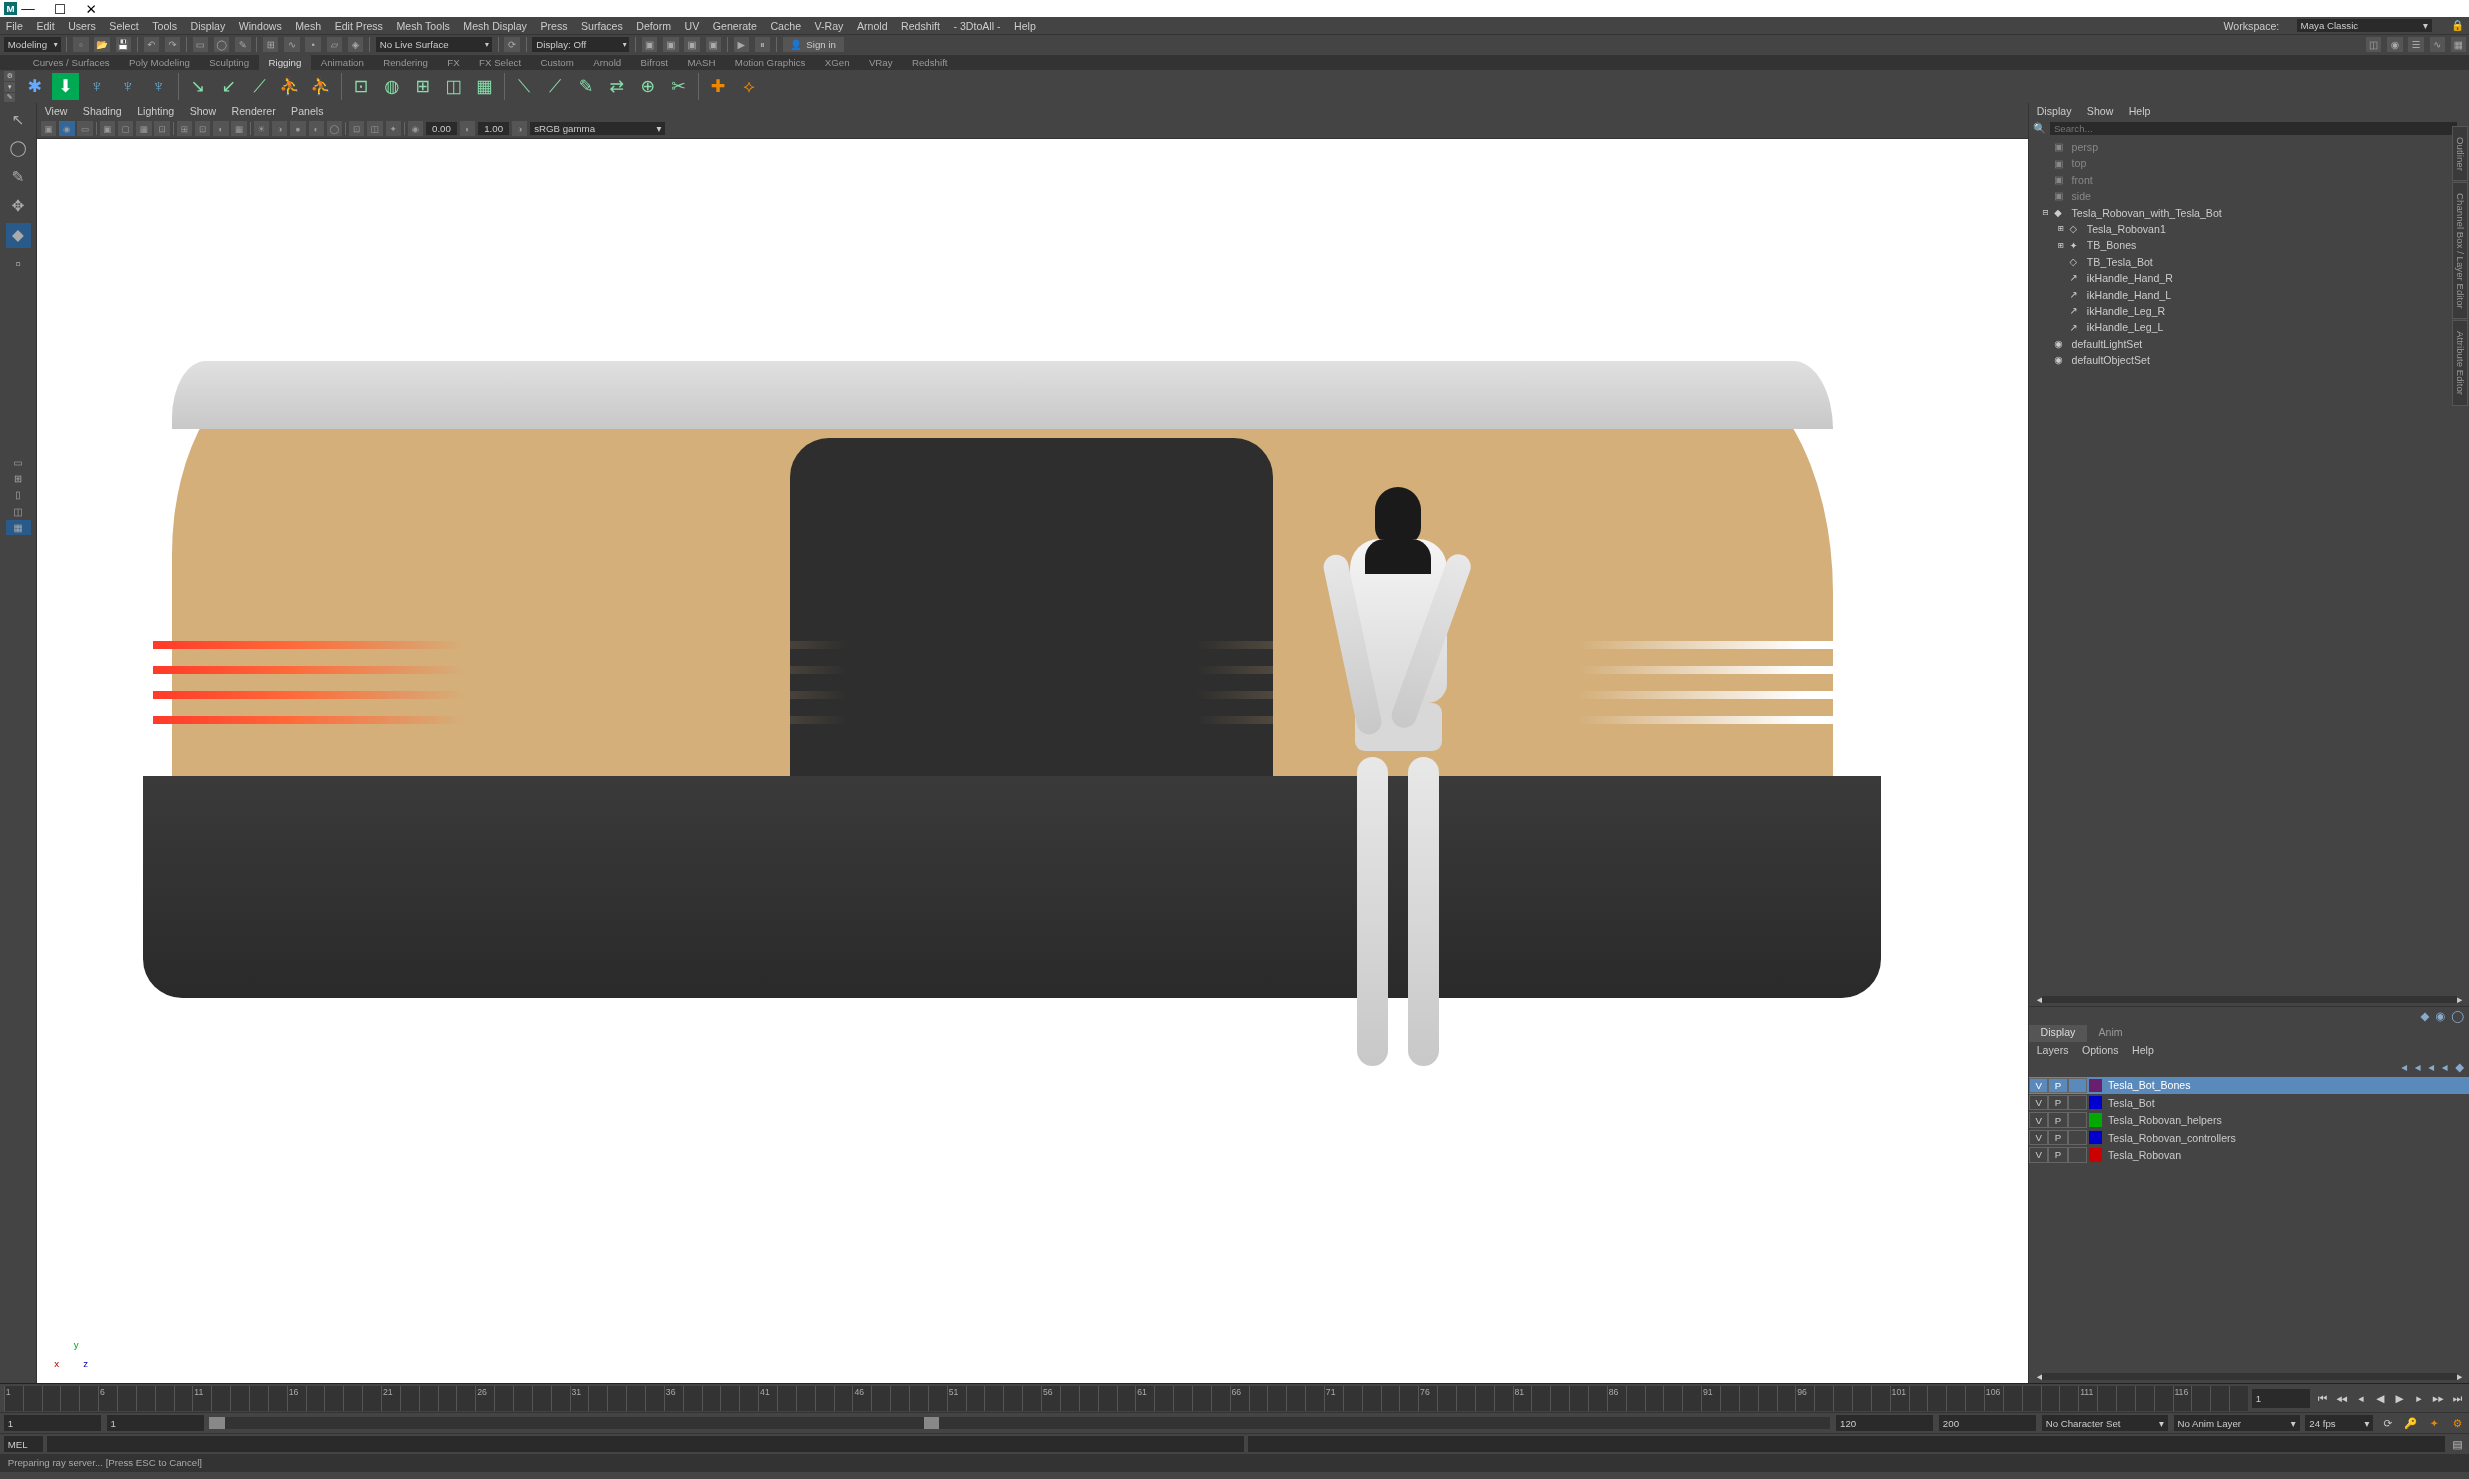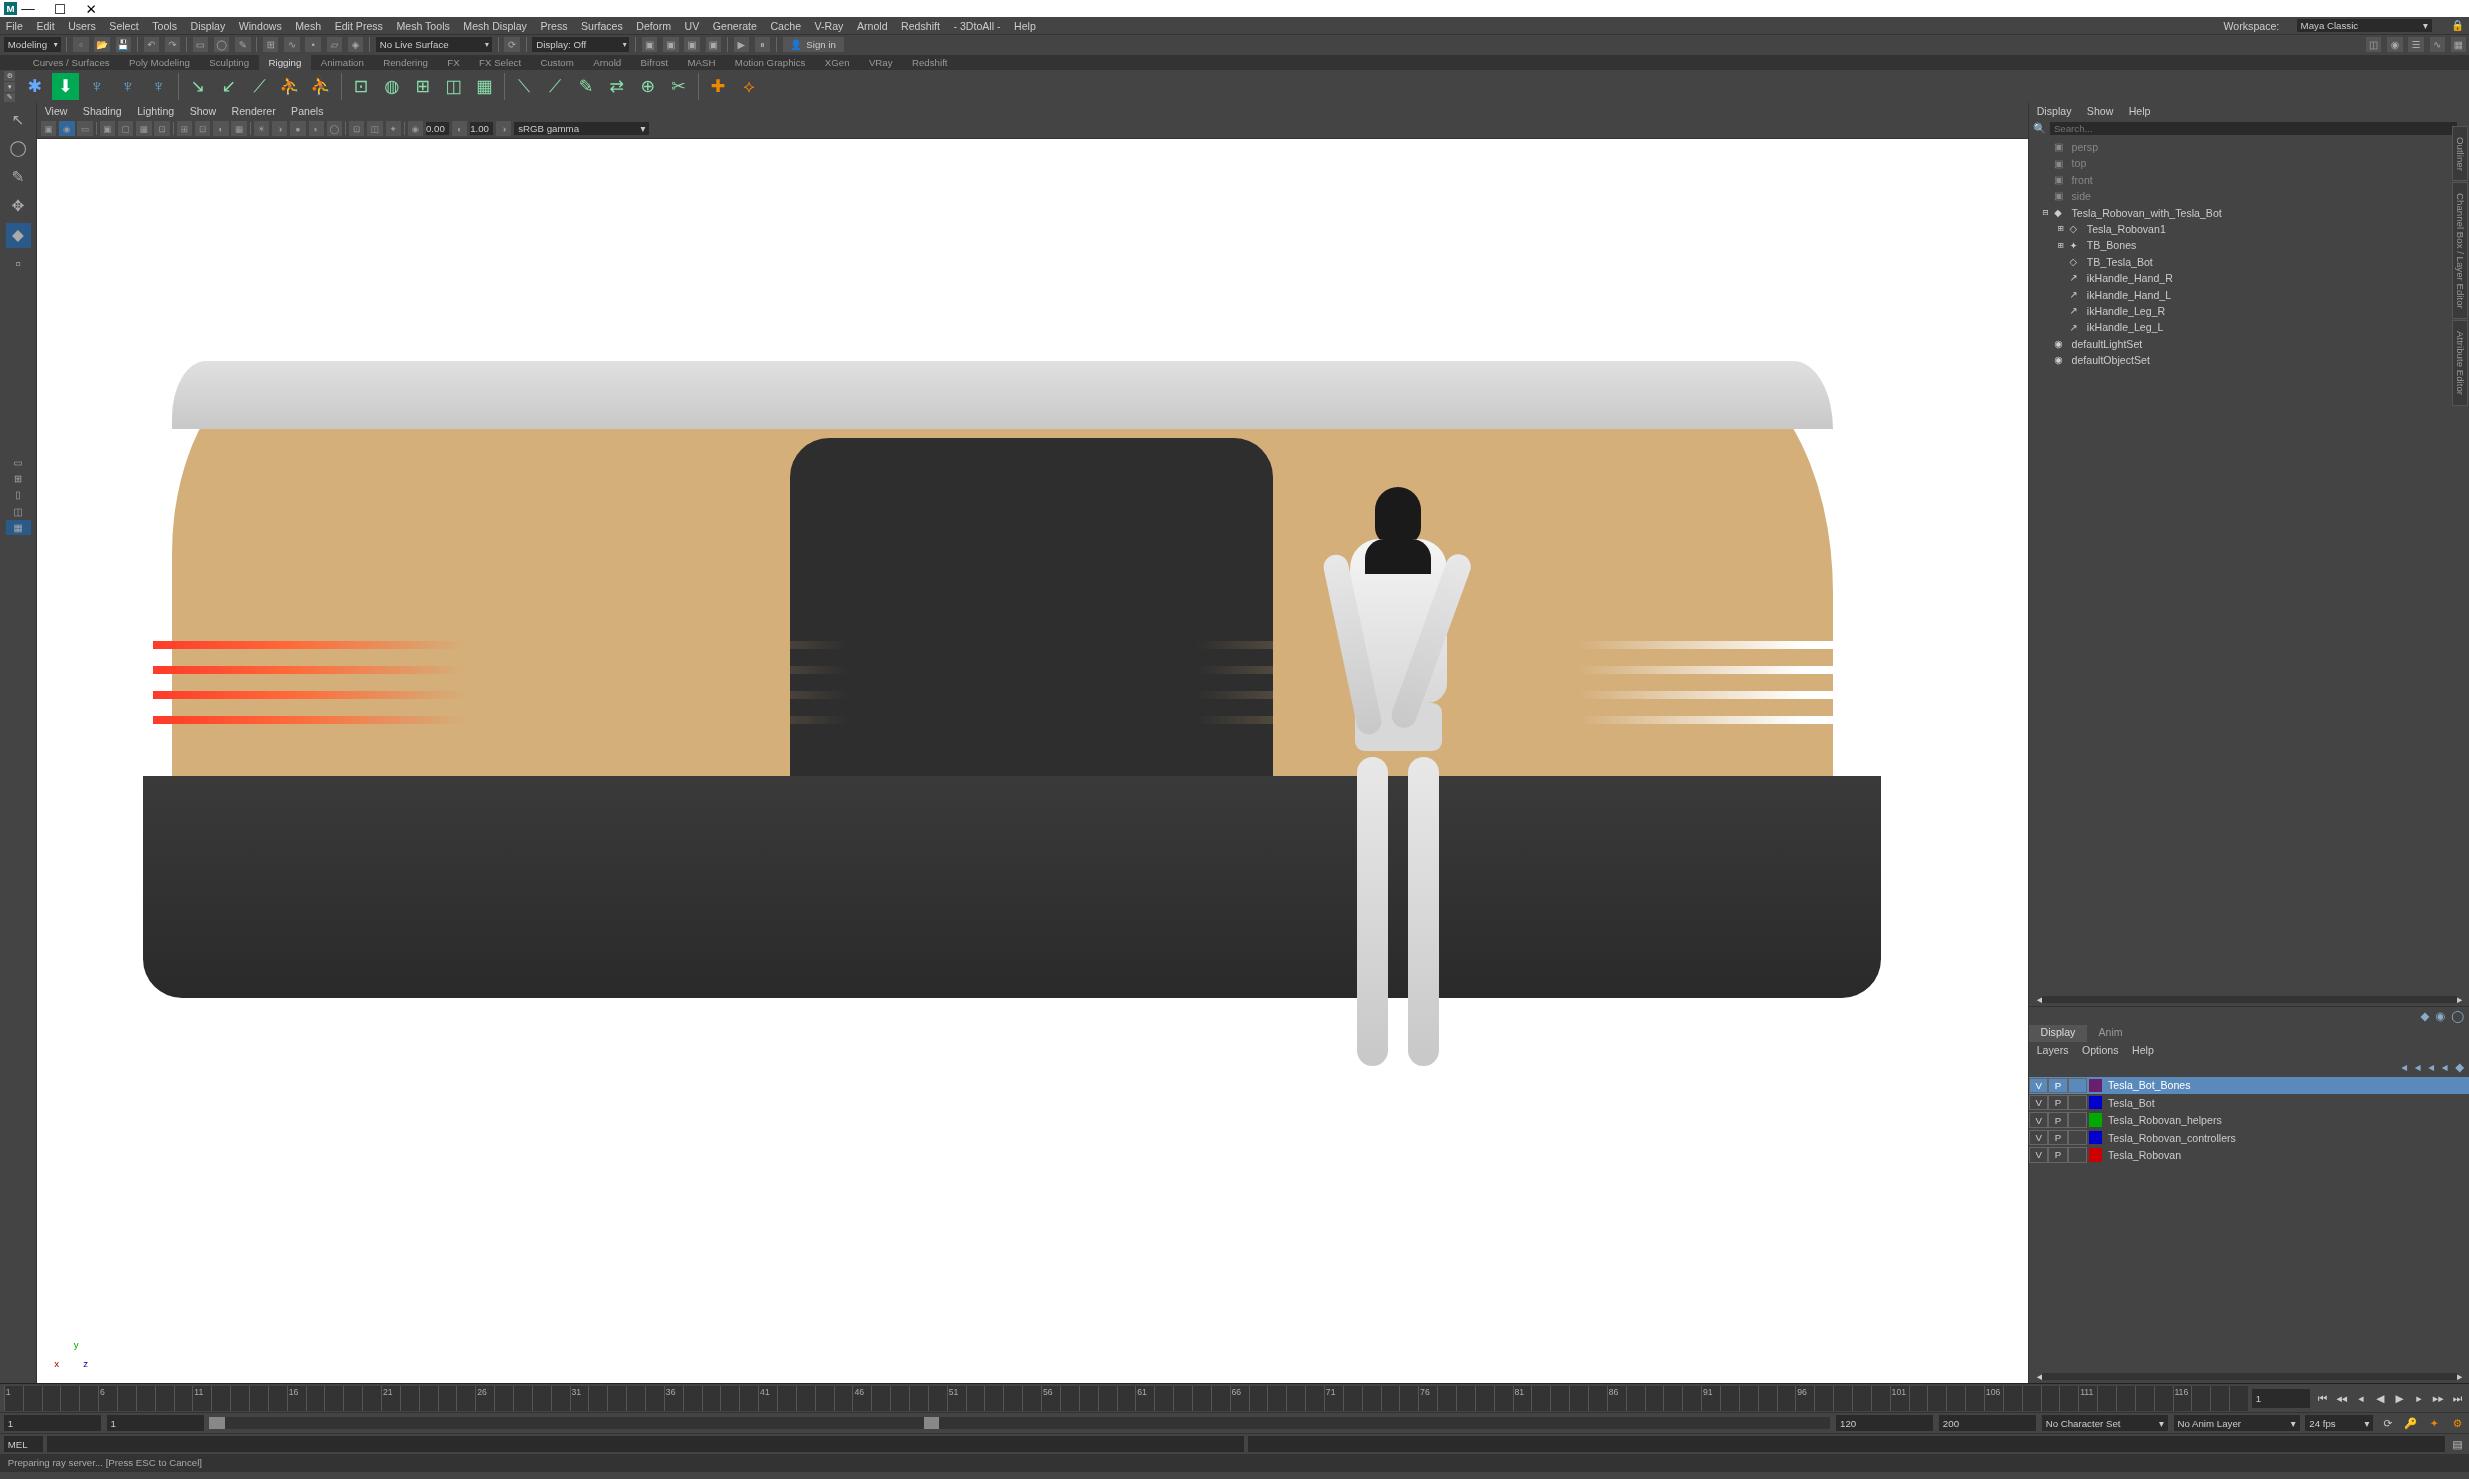--- a/index.html
+++ b/index.html
@@ -36,21 +36,21 @@
 .left-toolbox .tool.active { background: #2a5a8a; }
 .left-toolbox .gap { flex: 1; }
 .left-toolbox .sub-stack { display: flex; flex-direction: column; gap: 1px; margin-top: 174px; }
 .left-toolbox .sub-stack .tool { width: 25px; height: 15.4px; font-size: 9.7px; }
 .viewport-area { flex: 1; display: flex; flex-direction: column; background: #222; }
 .view-menubar { height: 16.4px; background: #444; display: flex; align-items: center; padding: 0 7.7px; gap: 15.4px; font-size: 10.6px; }
 .view-toolbar { height: 19.3px; background: #444; display: flex; align-items: center; padding: 0 3.9px; gap: 2.9px; border-bottom: 1px solid #333; }
 .view-toolbar .vicon { width: 15.4px; height: 15.4px; background: #555; font-size: 8.7px; display: flex; align-items: center; justify-content: center; color: #999; }
 .view-toolbar .vsep { width: 1px; height: 13.5px; background: #666; }
 .view-toolbar .vnum { display: flex; align-items: center; gap: 1.9px; font-size: 9.7px; }
-.view-toolbar .vnum input { background: #2a2a2a; border: none; color: #ccc; width: 23px; height: 13.5px; font-size: 9.7px; }
+.view-toolbar .vnum input { background: #2a2a2a; border: none; color: #ccc; width: 31px; height: 13.5px; font-size: 9.7px; text-align: center; }
 .view-toolbar .vdd { background: #2a2a2a; height: 13.5px; width: 135px; display: flex; align-items: center; padding: 0 3.9px; font-size: 9.7px; justify-content: space-between; }
 .viewport-canvas { flex: 1; background: #fff; position: relative; overflow: hidden; }
 .vehicle { position: absolute; left: 77px; top: 222px; width: 1815px; height: 666px; }
 .vehicle-body { position: absolute; left: 58px; top: 0; width: 1661px; height: 454px; background: #d4af7a; border-radius: 116px 135px 0 0 / 193px 232px 0 0; }
 .vehicle-body::before { content: ""; position: absolute; left: 0; right: 0; top: 0; height: 68px; background: linear-gradient(#e0e0e0, #c8c8c8); border-radius: inherit; }
 .vehicle-lower { position: absolute; left: 29px; top: 415px; width: 1738px; height: 222px; background: linear-gradient(#3a3a3a, #2a2a2a); border-radius: 0 0 39px 39px; }
 .door-opening { position: absolute; left: 676px; top: 77px; width: 483px; height: 521px; background: #2e2e2e; border-radius: 39px 39px 0 0; }
 .stripes { position: absolute; left: 39px; top: 280px; width: 1738px; height: 97px; }
 .stripe { height: 7.7px; margin-bottom: 17.4px; background: linear-gradient(90deg, #ff3a2a 0%, #ff6a3a 8%, #d4af7a 18%, rgba(212,175,122,0) 40%, rgba(212,175,122,0) 60%, #d4af7a 82%, #fff 95%, #fff 100%); }
 .robot { position: absolute; left: 1274px; top: 348px; width: 174px; height: 599px; }

